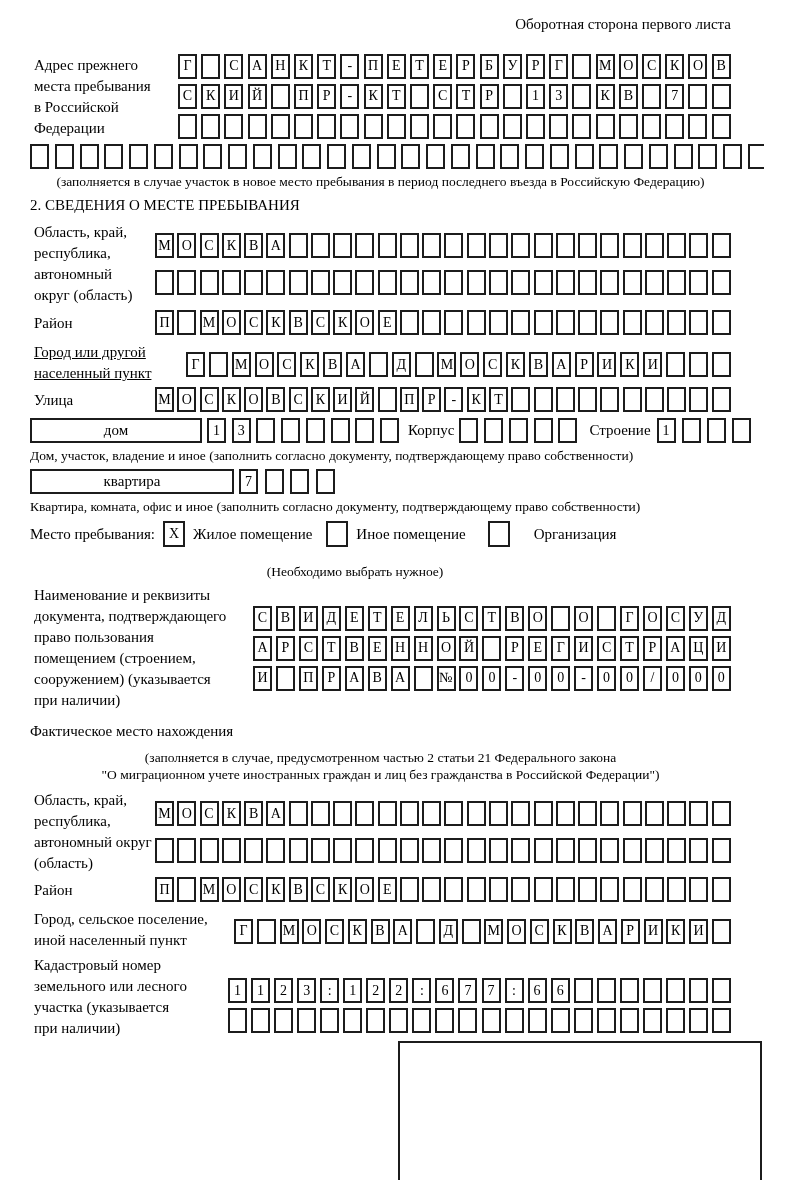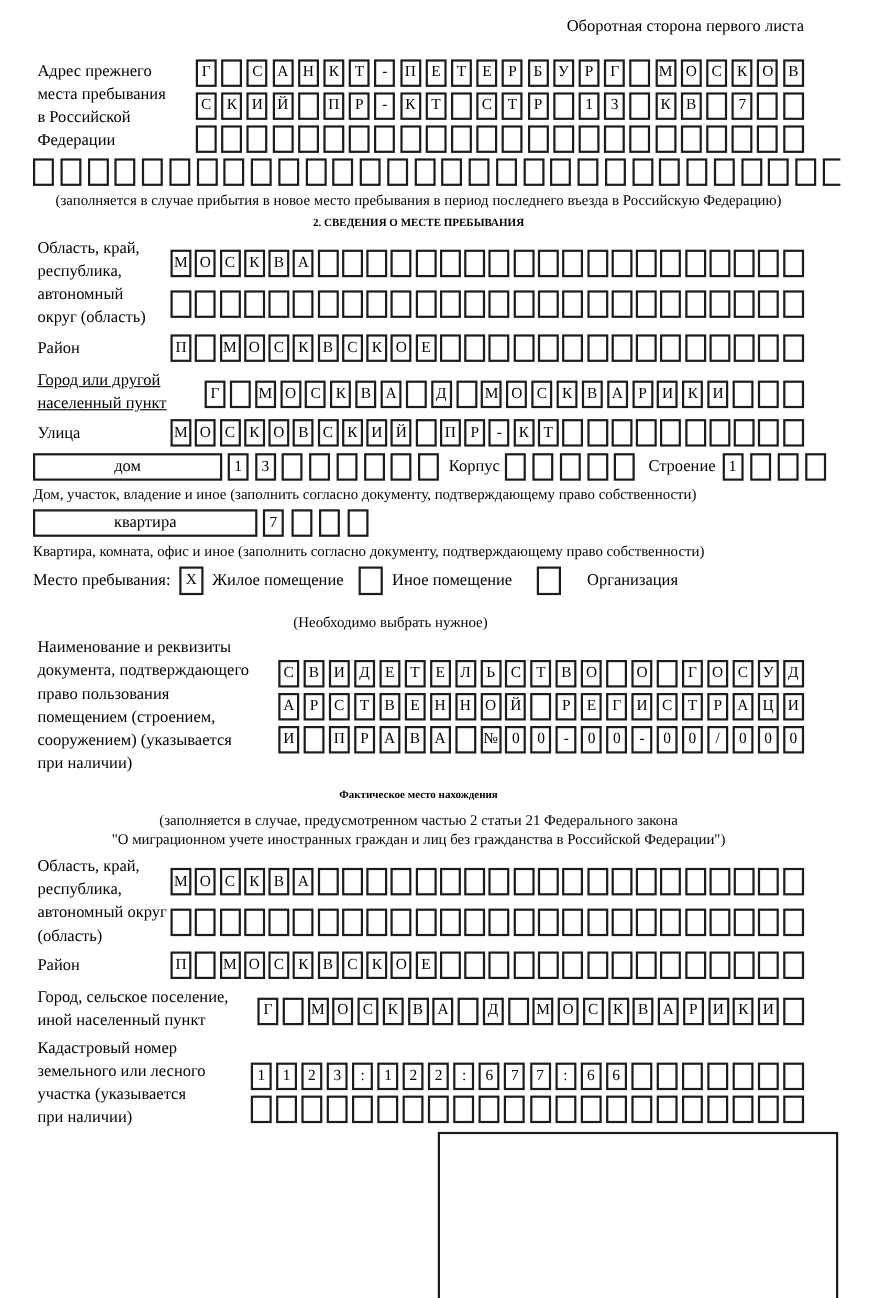--- a/index.html
+++ b/index.html
@@ -31,21 +31,21 @@
   .wordbox{
     box-sizing:border-box;border:2px solid #1c1c1c;height:25px;
     display:flex;align-items:center;justify-content:center;font-size:15px;
   }
   .checkbox{
     box-sizing:border-box;width:22px;height:26px;border:2px solid #1c1c1c;
     display:flex;align-items:center;justify-content:center;font-size:14px;flex-shrink:0;
   }
   .note{ font-size:13.5px;line-height:17px; }
   .note-center{ text-align:center; }
-  .sec-title{ font-weight:bold;font-size:10px;text-align:center; }
+  .sec-title{ font-weight:normal;font-size:15px;text-align:left; }
   .inline-label{ font-size:15px;white-space:nowrap; }
   .stamp-box{
     box-sizing:border-box;border:2px solid #1c1c1c;
     width:364px;height:176px;margin-left:368px;background:#fff;
   }
 </style>
 </head>
 <body>
 
 <div class="page">
@@ -163,21 +163,21 @@
       <div class="cell"></div>
       <div class="cell"></div>
       <div class="cell"></div>
       <div class="cell"></div>
       <div class="cell"></div>
       <div class="cell"></div>
       <div class="cell"></div>
       <div class="cell"></div>
       <div class="cell"></div>
     </div>
-  <div class="note note-center" style="margin-top:4px;">(заполняется в случае прибытия в новое место пребывания в период последнего въезда в Российскую Федерацию)</div>
+  <div class="note note-center" style="margin-top:4px;">(заполняется в случае участок в новое место пребывания в период последнего въезда в Российскую Федерацию)</div>
 
   <div class="sec-title" style="margin-top:7px;">2. СВЕДЕНИЯ О МЕСТЕ ПРЕБЫВАНИЯ</div>
 
   <div class="field" style="margin-top:8px;">
     <div class="flabel" style="flex-basis:125px;padding-top:0;">Область, край,
 республика,
 автономный
 округ (область)</div>
     <div class="rows" style="width:612px;">
       <div class="cells">

